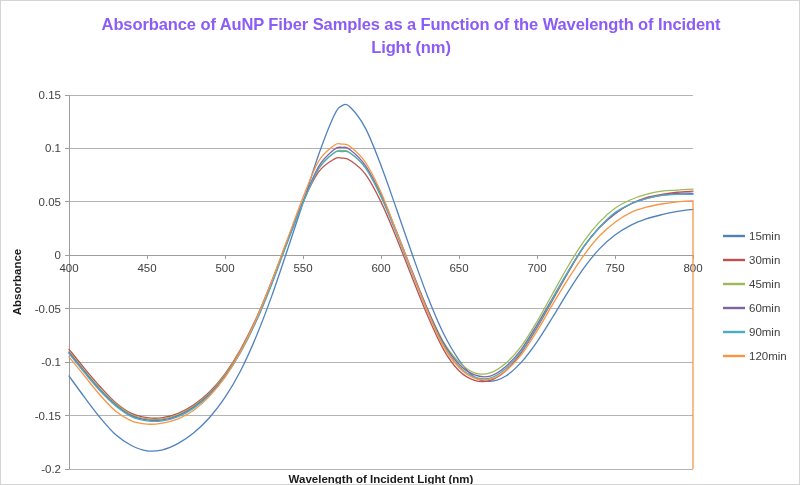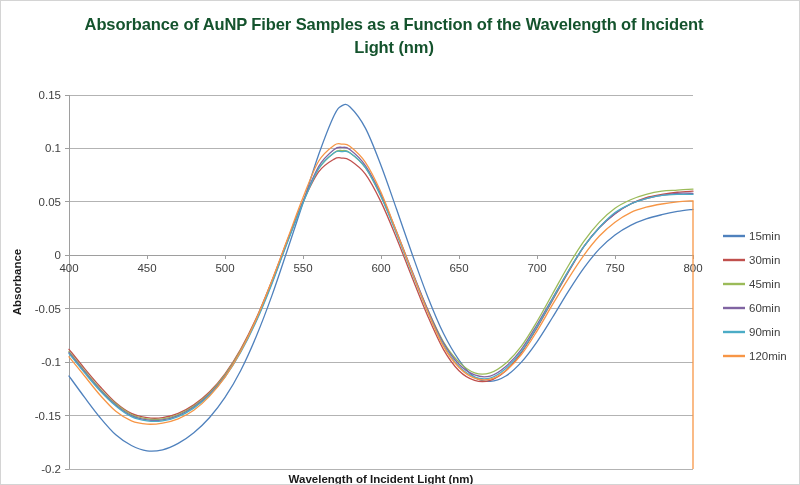--- a/index.html
+++ b/index.html
@@ -15,27 +15,27 @@
     position: relative;
     width: 800px;
     height: 485px;
     background: #ffffff;
     border: 1px solid #d4d4d4;
     box-sizing: border-box;
     overflow: hidden;
   }
   #chart-title {
     position: absolute;
-    left: 63px;
+    left: 80px;
     top: 12px;
     width: 660px;
     text-align: center;
     font-size: 16.5px;
     font-weight: bold;
-    color: #14532d;
+    color: #8b5cf6;
     line-height: 1.38;
     letter-spacing: -0.1px;
   }
   #plot-wrap {
     position: absolute;
     left: 0;
     top: 16px;
     width: 652px;
     height: 485px;
   }

